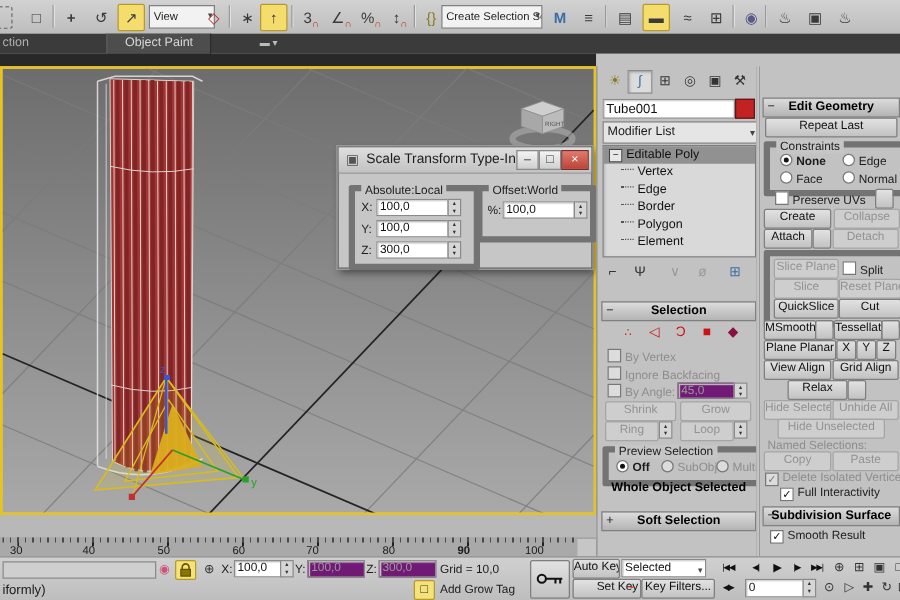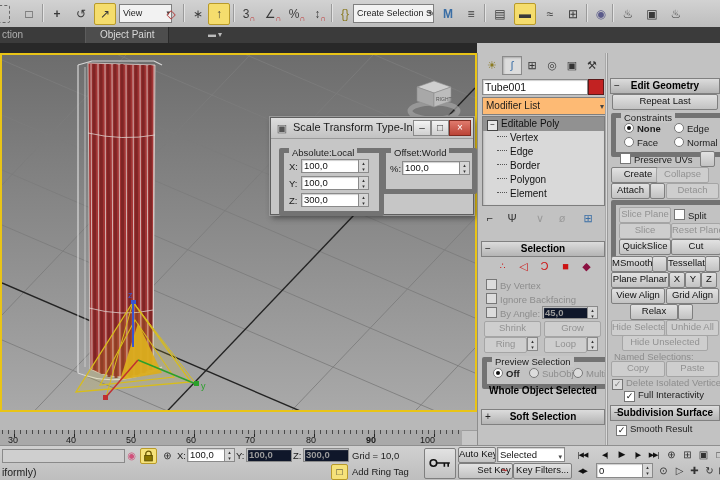--- a/index.html
+++ b/index.html
@@ -35,21 +35,21 @@
              border-bottom:1px solid #9a9a9a;}
   #dlg-title .t{position:absolute;left:22px;top:3px;font-size:11px;color:#1c1c1c;}
   .dlg-ico{position:absolute;left:4px;top:3px;width:14px;height:14px;font-size:11px;line-height:14px;text-align:center;color:#555;}
   .capbtn{position:absolute;top:2px;width:16px;height:14px;line-height:13px;text-align:center;font-size:10px;
           background:linear-gradient(#f4f4f4,#cfcfcf);border:1px solid #8a8a8a;color:#333;}
   .capbtn.close{width:20px;background:linear-gradient(#e07a6d,#bb4437);color:#fff;border-color:#7e2a20;}
   .grpbox{position:absolute;border:5px solid #737373;border-radius:2px;}
   .grplbl{position:absolute;top:-6px;left:5px;background:#c6c6c6;padding:0 3px;font-size:9.5px;color:#1c1c1c;}
   .fld{position:absolute;background:#fff;border:1px solid #8a8a8a;box-shadow:inset 1px 1px 1px #cfcfcf;
        font-size:9.5px;line-height:12px;padding:0 2px;color:#111;overflow:hidden;white-space:nowrap;}
-  .fld.dis{color:#9a9a9a;background:#0f172a;font-weight:bold;}
+  .fld.dis{color:#9a9a9a;background:#701a75;}
   .spin{position:absolute;width:9px;background:#d6d6d6;border:1px solid #8a8a8a;text-align:center;}
   .spin i{display:block;font-style:normal;font-size:5px;line-height:6px;color:#333;}
   .lbl{position:absolute;font-size:9.5px;color:#1c1c1c;white-space:nowrap;}
   .lbl.dis{color:#8d8d8d;}
   
   #col1{left:477px;top:53px;width:130px;height:392px;background:#c2c2c2;border-left:1px solid #8d8d8d;}
   #col2{left:607px;top:53px;width:113px;height:392px;background:#c2c2c2;border-left:1px solid #9a9a9a;}
   .ptab{position:absolute;top:3px;width:18px;height:17px;line-height:17px;text-align:center;font-size:11px;color:#333;border:1px solid transparent;}
   .ptab.active{background:#dcdcdc;border:1px solid #8a8a8a;box-shadow:inset 1px 1px 2px #aaa;}
   .roll{position:absolute;height:14px;background:linear-gradient(#dcdcdc,#b4b4b4);border:1px solid #808080;
@@ -272,21 +272,21 @@
     <span class="ptab" style="left:4px;color:#8a7a20;">☀</span>
     <span class="ptab active" style="left:24px;color:#3a6ea5;">∫</span>
     <span class="ptab" style="left:44px;">⊞</span>
     <span class="ptab" style="left:64px;">◎</span>
     <span class="ptab" style="left:84px;">▣</span>
     <span class="ptab" style="left:104px;">⚒</span>
 
     <div class="fld" style="left:4px;top:26px;width:100px;height:14px;font-size:10.5px;line-height:14px;">Tube001</div>
     <div class="abs" style="left:110px;top:26px;width:14px;height:14px;background:#c22222;border:1px solid #5a1a1a;"></div>
 
-    <div class="abs" style="left:4px;top:44px;width:121px;height:16px;background:#fdba74;border:1px solid #7f7f7f;font-size:10px;line-height:15px;padding-left:3px;">
+    <div class="abs" style="left:4px;top:44px;width:121px;height:16px;background:#e5e5e5;border:1px solid #7f7f7f;font-size:10px;line-height:15px;padding-left:3px;">
       <span>Modifier List</span>
       <span style="position:absolute;right:3px;top:1px;font-size:8px;color:#444;">▾</span>
     </div>
 
     <div id="stack">
       <div class="stkrow sel"><span class="mb">−</span><span>Editable Poly</span></div>
       <div class="stkrow child"><span>Vertex</span></div>
       <div class="stkrow child"><span>Edge</span></div>
       <div class="stkrow child"><span>Border</span></div>
       <div class="stkrow child"><span>Polygon</span></div>
@@ -351,21 +351,21 @@
       <label class="radio sel" style="left:8px;top:5px;"><span class="c"></span><span>None</span></label>
       <label class="radio" style="left:58px;top:5px;"><span class="c"></span><span>Edge</span></label>
       <label class="radio" style="left:8px;top:19px;"><span class="c"></span><span>Face</span></label>
       <label class="radio" style="left:58px;top:19px;"><span class="c"></span><span>Normal</span></label>
     </div>
 
     <label class="chk" style="left:12px;top:100px;"><span class="bx"></span><span>Preserve UVs</span></label>
     <div class="btn sq" style="left:92px;top:98px;"></div>
 
     <div class="btn" style="left:3px;top:114px;width:52px;">Create</div>
-    <div class="btn dis" style="left:48px;top:114px;width:51px;">Collapse</div>
+    <div class="btn dis" style="left:59px;top:114px;width:51px;">Collapse</div>
     <div class="btn" style="left:3px;top:130px;width:37px;">Attach</div>
     <div class="btn sq" style="left:42px;top:130px;"></div>
     <div class="btn dis" style="left:58px;top:130px;width:51px;">Detach</div>
 
     <div class="grpbox" style="left:3px;top:147px;width:105px;height:52px;">
       <div class="btn dis" style="left:3px;top:2px;width:50px;">Slice Plane</div>
       <label class="chk" style="left:58px;top:4px;"><span class="bx"></span><span>Split</span></label>
       <div class="btn dis" style="left:3px;top:18px;width:50px;">Slice</div>
       <div class="btn dis" style="left:55px;top:18px;width:48px;">Reset Plane</div>
       <div class="btn" style="left:3px;top:34px;width:50px;">QuickSlice</div>
@@ -451,21 +451,21 @@
     <span class="pb" style="left:613px;top:2px;font-size:9px;">▶</span>
     <span class="pb" style="left:629px;top:2px;">|▶</span>
     <span class="pb" style="left:645px;top:2px;">▶▶|</span>
     <span class="sbico" style="left:663px;top:1px;">⊕</span>
     <span class="sbico" style="left:679px;top:1px;">⊞</span>
     <span class="sbico" style="left:695px;top:1px;">▣</span>
     <span class="sbico" style="left:711px;top:1px;">□</span>
 
     <span class="lbl" style="left:2px;top:20px;font-size:10.5px;">iformly)</span>
     <span class="sbico yellow" style="left:331px;top:18px;">□</span>
-    <span class="lbl" style="left:352px;top:20px;">Add Ring Tag</span>
+    <span class="lbl" style="left:352px;top:20px;">Add Grow Tag</span>
     <div class="btn" style="left:458px;top:17px;width:36px;height:14px;padding-left:17px;">Set Key</div>
     <span class="sbico" style="left:496px;top:17px;color:#c03030;font-weight:bold;">~</span>
     <div class="btn" style="left:513px;top:17px;width:57px;height:14px;">Key Filters...</div>
     <span class="pb" style="left:574px;top:18px;">◀▶</span>
     <div class="fld" style="left:596px;top:17px;width:44px;height:13px;line-height:13px;">0</div>
     <span class="spin" style="left:642px;top:17px;height:13px;">
         <i>▴</i>
         <i>▾</i>
       </span>
     <span class="sbico" style="left:655px;top:17px;">⊙</span>

